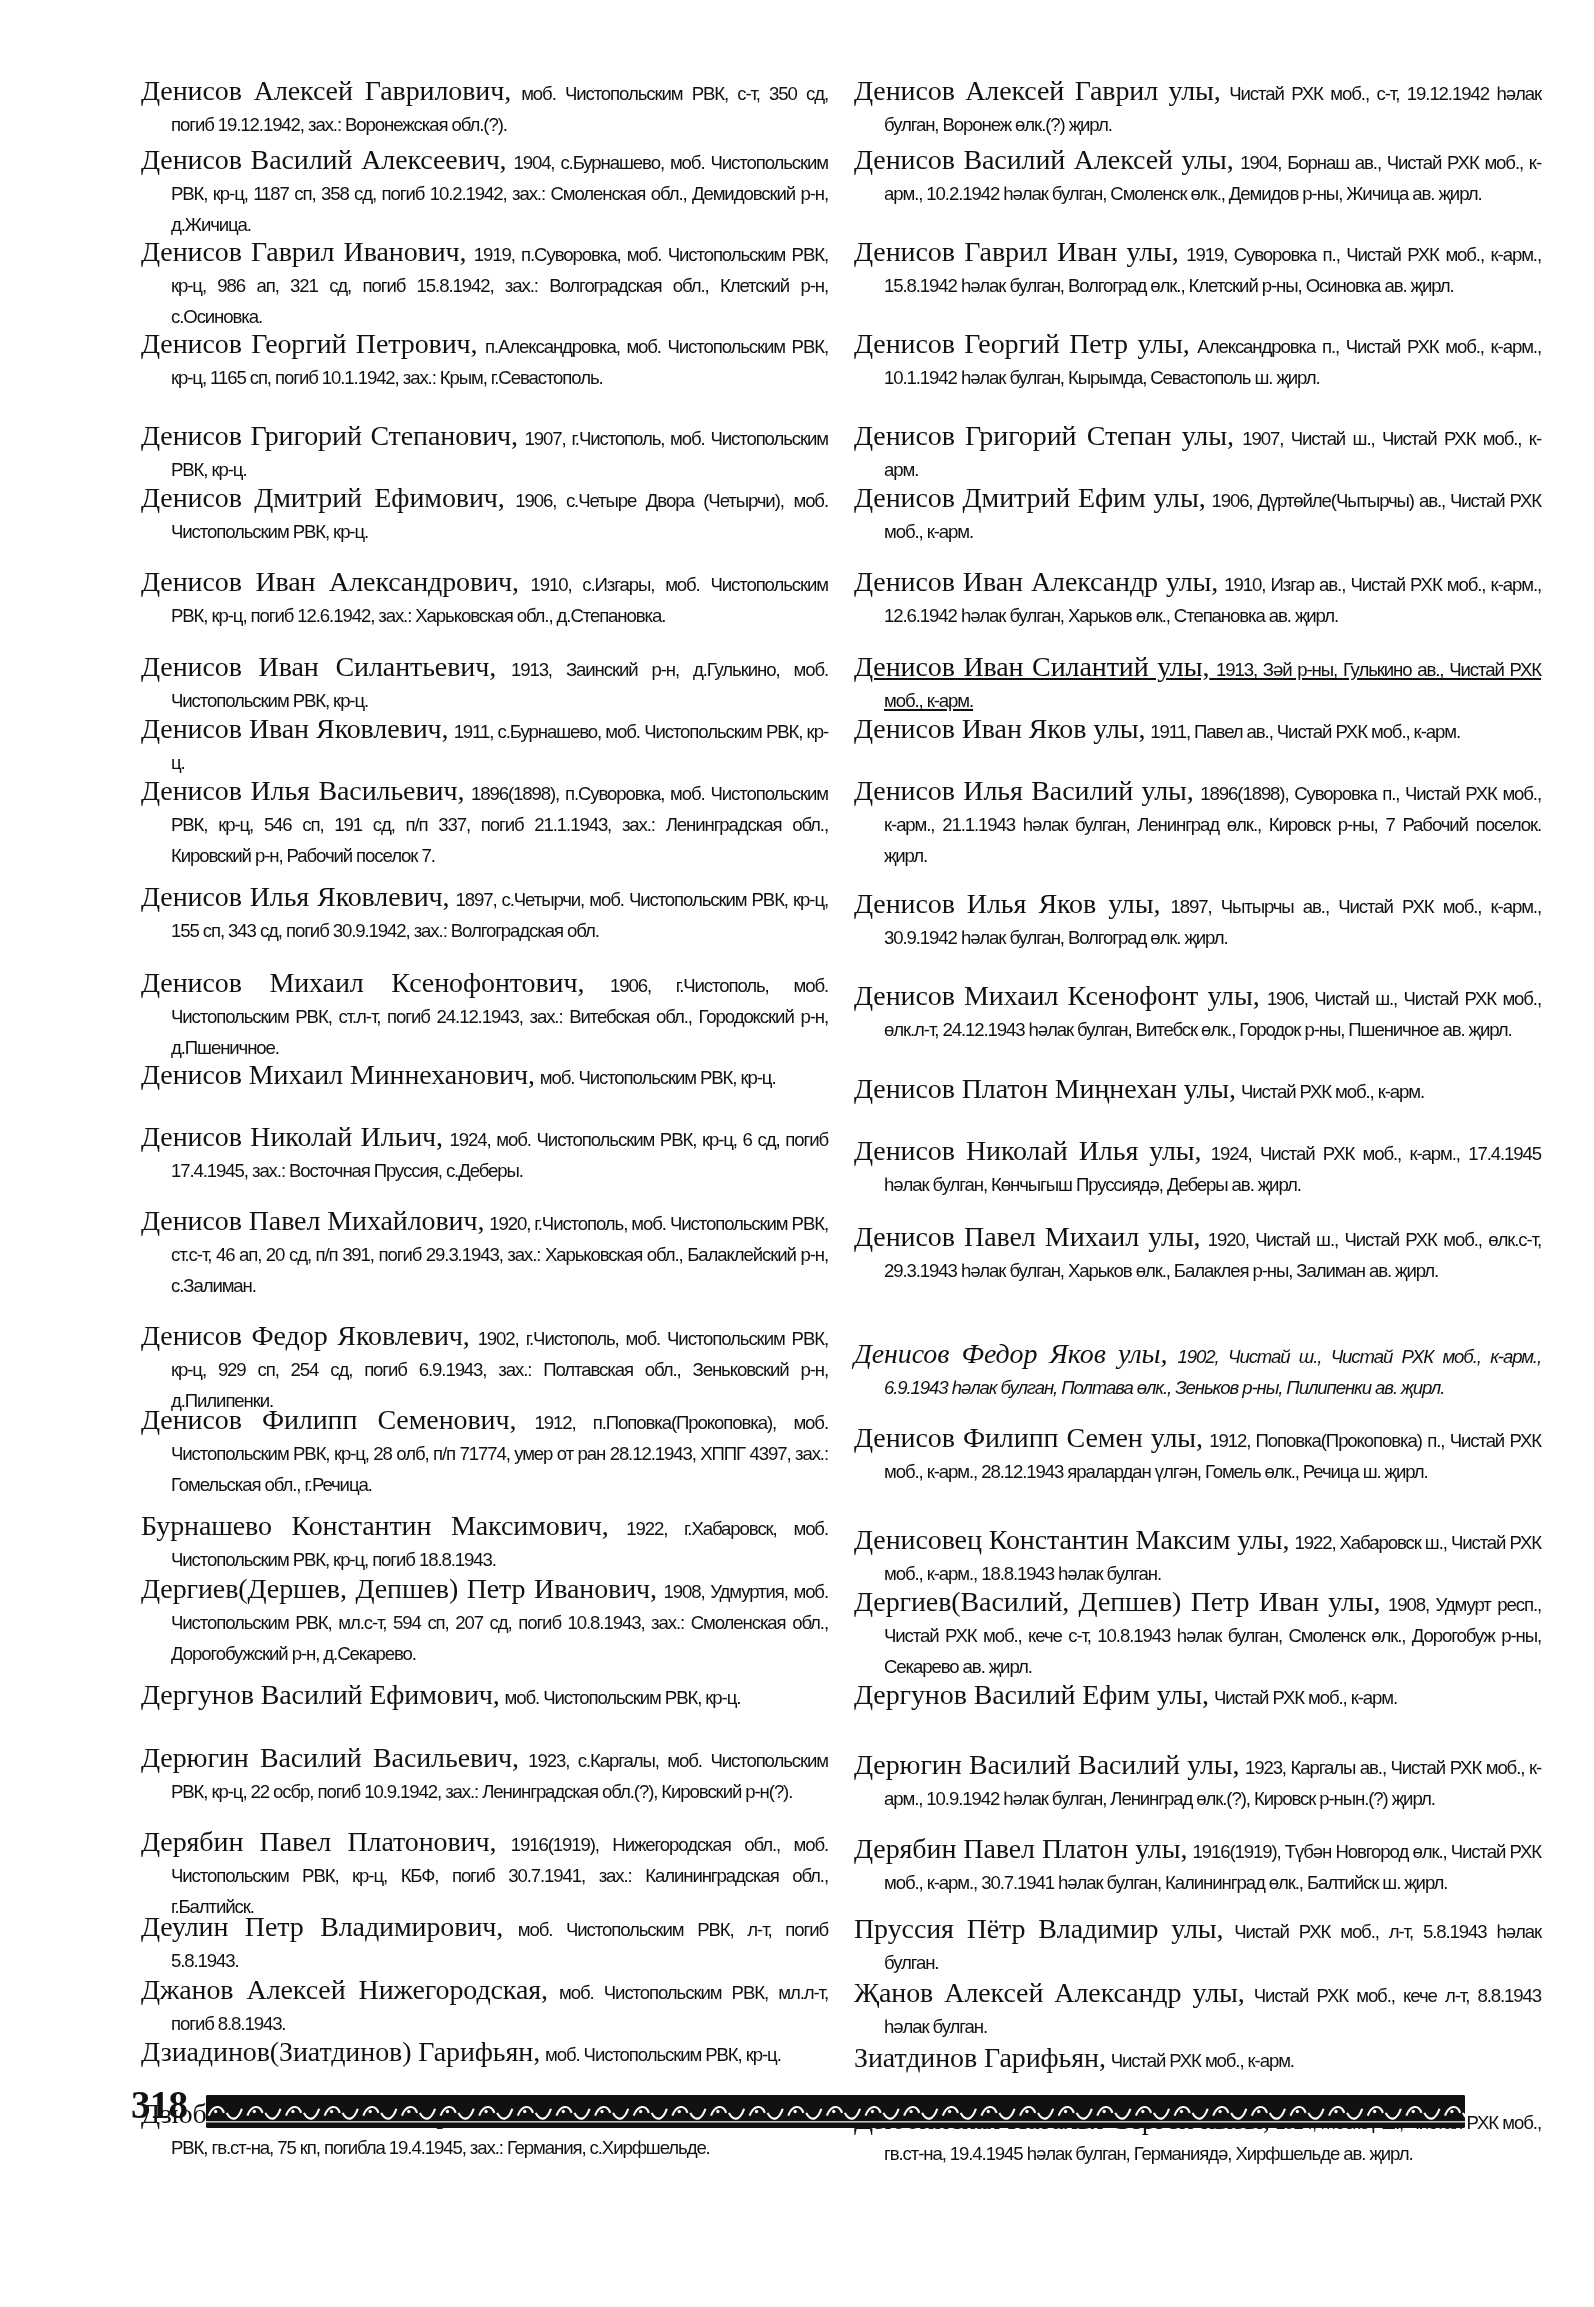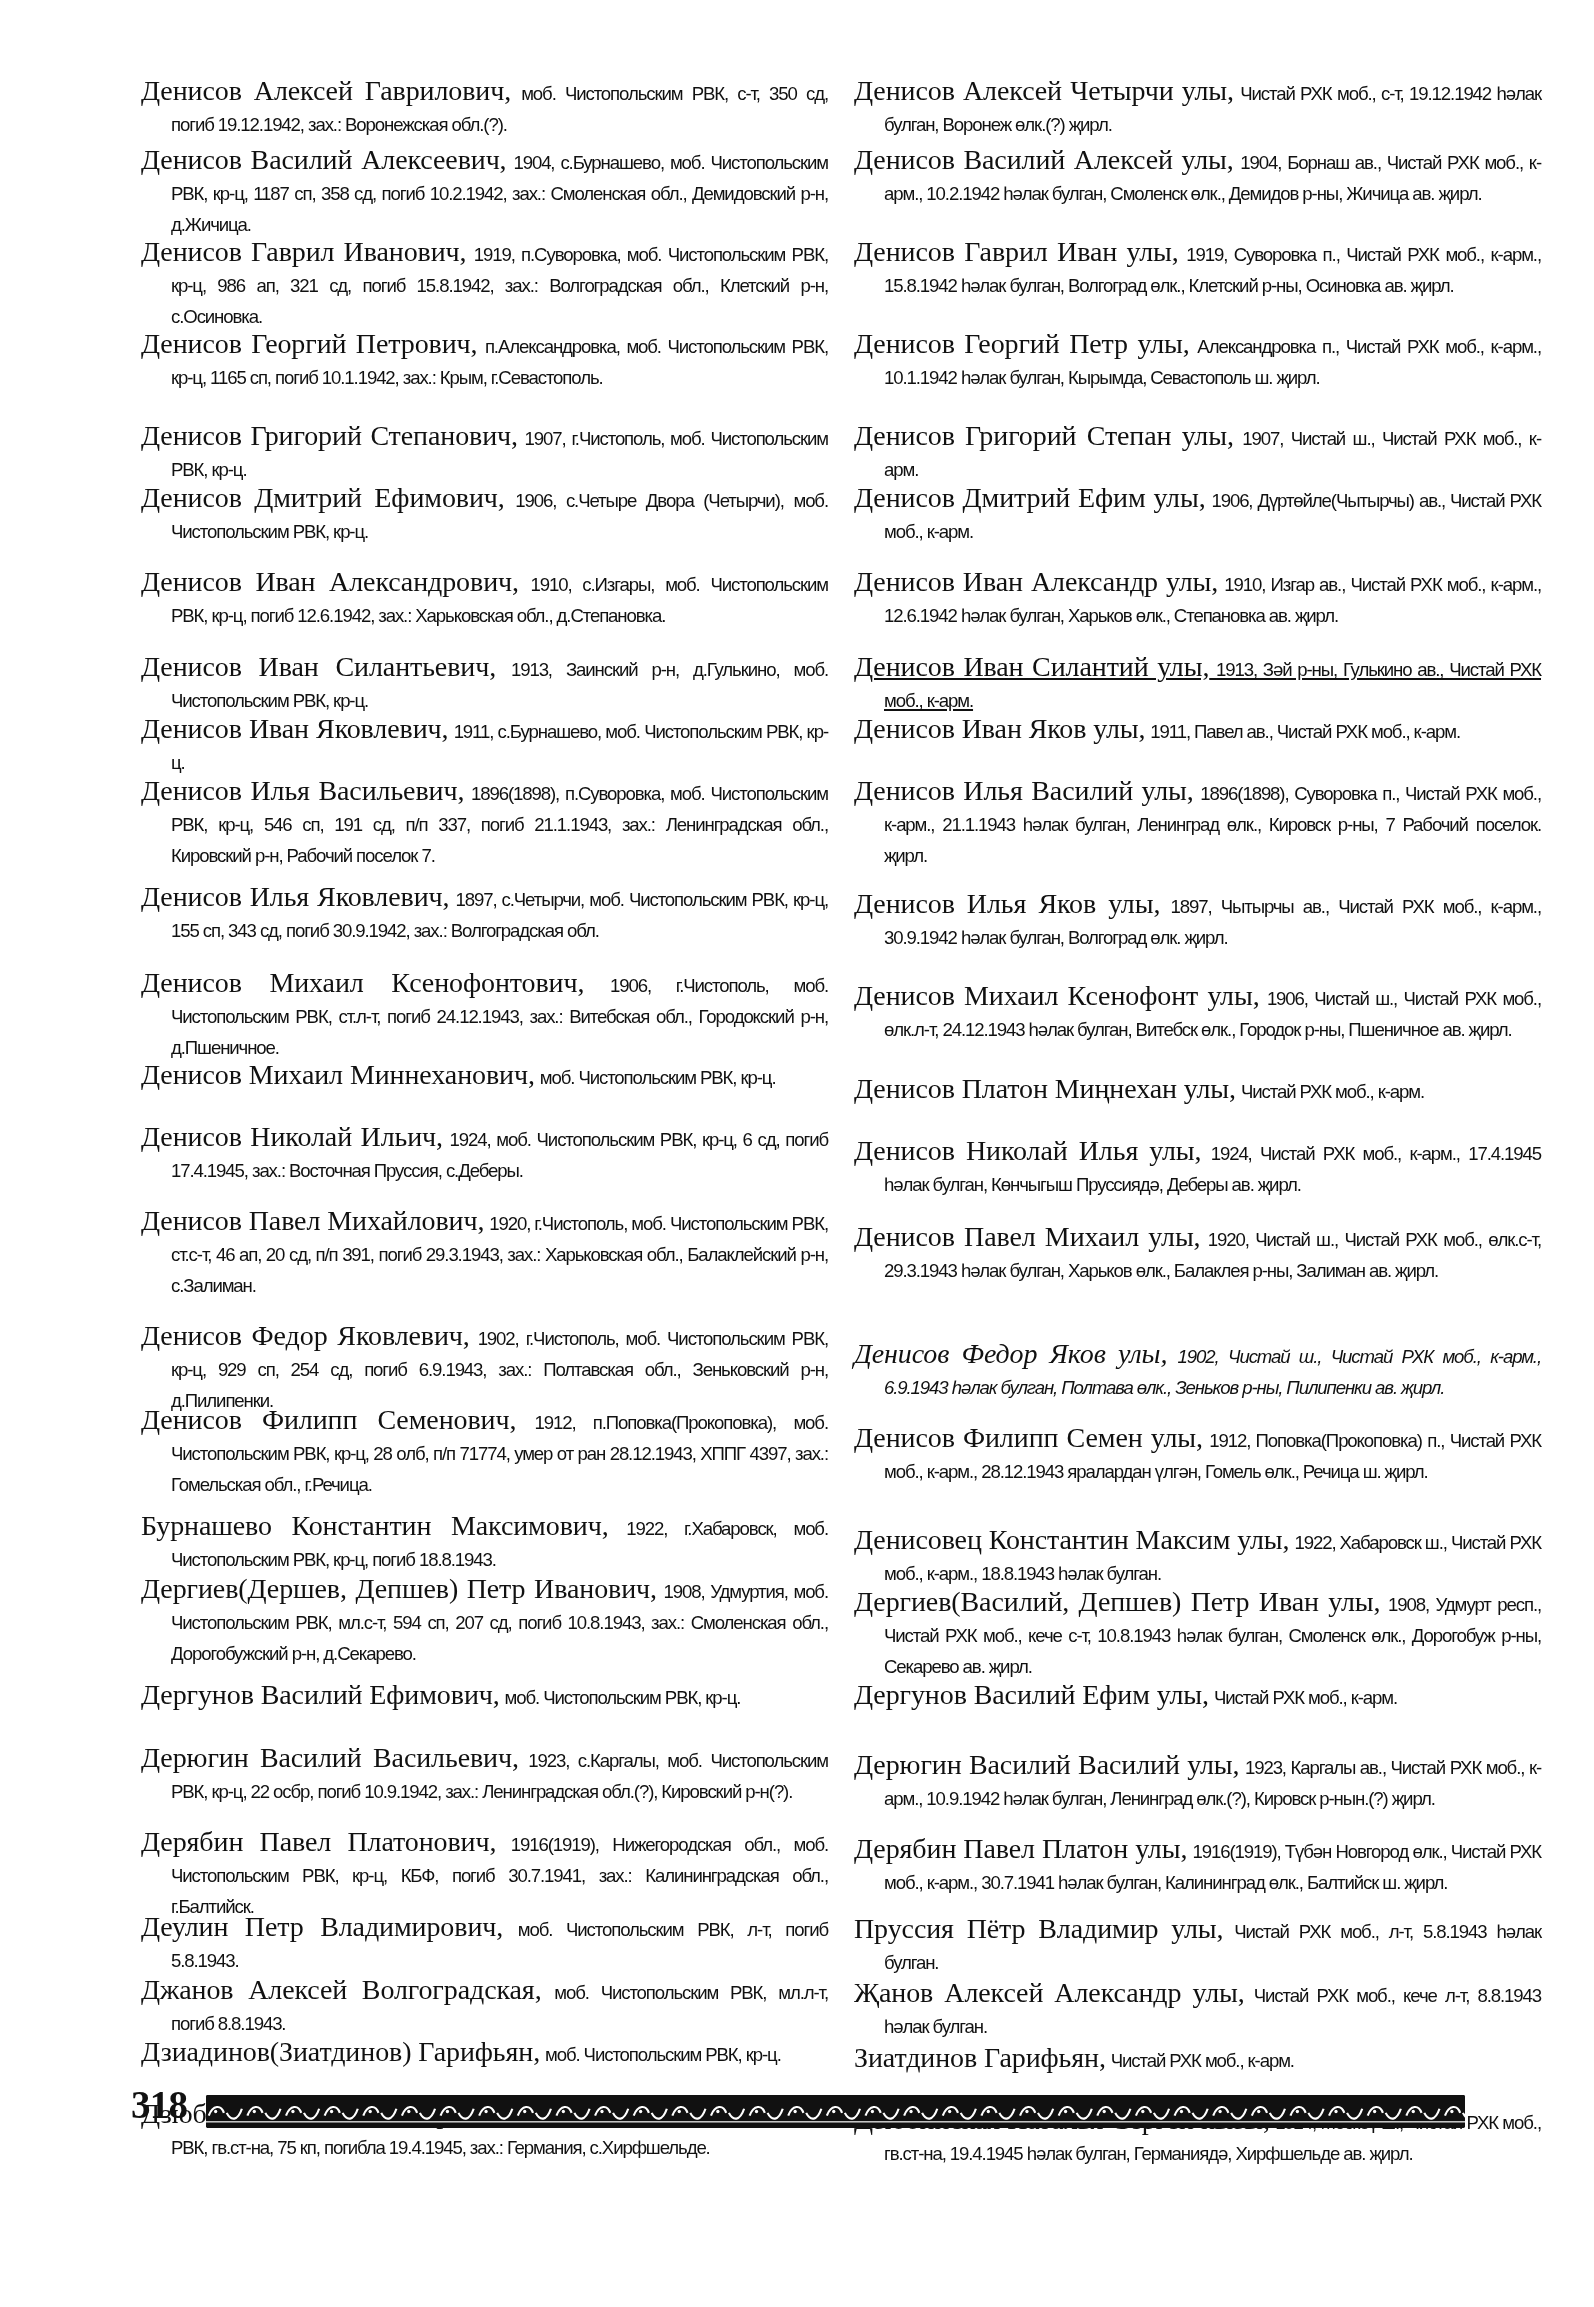--- a/index.html
+++ b/index.html
@@ -74,26 +74,26 @@
       <div class="entry" style="top: 1046px;"><span class="nm">Денисов Николай Ильич,</span> <span class="tx">1924, моб. Чистопольским РВК, кр-ц, 6 сд, погиб 17.4.1945, зах.: Восточная Пруссия, с.Деберы.</span></div>
       <div class="entry" style="top: 1130px;"><span class="nm">Денисов Павел Михайлович,</span> <span class="tx">1920, г.Чистополь, моб. Чистопольским РВК, ст.с-т, 46 ап, 20 сд, п/п 391, погиб 29.3.1943, зах.: Харьковская обл., Балаклейский р-н, с.Залиман.</span></div>
       <div class="entry" style="top: 1245px;"><span class="nm">Денисов Федор Яковлевич,</span> <span class="tx">1902, г.Чистополь, моб. Чистопольским РВК, кр-ц, 929 сп, 254 сд, погиб 6.9.1943, зах.: Полтавская обл., Зеньковский р-н, д.Пилипенки.</span></div>
       <div class="entry" style="top: 1329px;"><span class="nm">Денисов Филипп Семенович,</span> <span class="tx">1912, п.Поповка(Прокоповка), моб. Чистопольским РВК, кр-ц, 28 олб, п/п 71774, умер от ран 28.12.1943, ХППГ 4397, зах.: Гомельская обл., г.Речица.</span></div>
       <div class="entry" style="top: 1435px;"><span class="nm">Бурнашево Константин Максимович,</span> <span class="tx">1922, г.Хабаровск, моб. Чистопольским РВК, кр-ц, погиб 18.8.1943.</span></div>
       <div class="entry" style="top: 1498px;"><span class="nm">Дергиев(Дершев, Депшев) Петр Иванович,</span> <span class="tx">1908, Удмуртия, моб. Чистопольским РВК, мл.с-т, 594 сп, 207 сд, погиб 10.8.1943, зах.: Смоленская обл., Дорогобужский р-н, д.Секарево.</span></div>
       <div class="entry" style="top: 1604px;"><span class="nm">Дергунов Василий Ефимович,</span> <span class="tx">моб. Чистопольским РВК, кр-ц.</span></div>
       <div class="entry" style="top: 1667px;"><span class="nm">Дерюгин Василий Васильевич,</span> <span class="tx">1923, с.Каргалы, моб. Чистопольским РВК, кр-ц, 22 осбр, погиб 10.9.1942, зах.: Ленинградская обл.(?), Кировский р-н(?).</span></div>
       <div class="entry" style="top: 1751px;"><span class="nm">Дерябин Павел Платонович,</span> <span class="tx">1916(1919), Нижегородская обл., моб. Чистопольским РВК, кр-ц, КБФ, погиб 30.7.1941, зах.: Калининградская обл., г.Балтийск.</span></div>
       <div class="entry" style="top: 1836px;"><span class="nm">Деулин Петр Владимирович,</span> <span class="tx">моб. Чистопольским РВК, л-т, погиб 5.8.1943.</span></div>
-      <div class="entry" style="top: 1899px;"><span class="nm">Джанов Алексей Волгоградская,</span> <span class="tx">моб. Чистопольским РВК, мл.л-т, погиб 8.8.1943.</span></div>
+      <div class="entry" style="top: 1899px;"><span class="nm">Джанов Алексей Нижегородская,</span> <span class="tx">моб. Чистопольским РВК, мл.л-т, погиб 8.8.1943.</span></div>
       <div class="entry" style="top: 1961px;"><span class="nm">Дзиадинов(Зиатдинов) Гарифьян,</span> <span class="tx">моб. Чистопольским РВК, кр-ц.</span></div>
       <div class="entry" style="top: 2023px;"><span class="nm">Дзюбинская Наталья Сергеевна,</span> <span class="tx">1924, г.Москва, моб. Чистопольским РВК, гв.ст-на, 75 кп, погибла 19.4.1945, зах.: Германия, с.Хирфшельде.</span></div>
     </div>
   <div class="col col-tt" id="col-tt">
-      <div class="entry" style="top: 0px;"><span class="nm">Денисов Алексей Четырчи улы,</span> <span class="tx">Чистай РХК моб., с-т, 19.12.1942 һәлак булган, Воронеж өлк.(?) җирл.</span></div>
+      <div class="entry" style="top: 0px;"><span class="nm">Денисов Алексей Гаврил улы,</span> <span class="tx">Чистай РХК моб., с-т, 19.12.1942 һәлак булган, Воронеж өлк.(?) җирл.</span></div>
       <div class="entry" style="top: 69px;"><span class="nm">Денисов Василий Алексей улы,</span> <span class="tx">1904, Борнаш ав., Чистай РХК моб., к-арм., 10.2.1942 һәлак булган, Смоленск өлк., Демидов р-ны, Жичица ав. җирл.</span></div>
       <div class="entry" style="top: 161px;"><span class="nm">Денисов Гаврил Иван улы,</span> <span class="tx">1919, Суворовка п., Чистай РХК моб., к-арм., 15.8.1942 һәлак булган, Волгоград өлк., Клетский р-ны, Осиновка ав. җирл.</span></div>
       <div class="entry" style="top: 253px;"><span class="nm">Денисов Георгий Петр улы,</span> <span class="tx">Александровка п., Чистай РХК моб., к-арм., 10.1.1942 һәлак булган, Кырымда, Севастополь ш. җирл.</span></div>
       <div class="entry" style="top: 345px;"><span class="nm">Денисов Григорий Степан улы,</span> <span class="tx">1907, Чистай ш., Чистай РХК моб., к-арм.</span></div>
       <div class="entry" style="top: 407px;"><span class="nm">Денисов Дмитрий Ефим улы,</span> <span class="tx">1906, Дүртөйле(Чытырчы) ав., Чистай РХК моб., к-арм.</span></div>
       <div class="entry" style="top: 491px;"><span class="nm">Денисов Иван Александр улы,</span> <span class="tx">1910, Изгар ав., Чистай РХК моб., к-арм., 12.6.1942 һәлак булган, Харьков өлк., Степановка ав. җирл.</span></div>
       <div class="entry" style="top: 576px; text-decoration: underline;"><span class="nm">Денисов Иван Силантий улы,</span> <span class="tx">1913, Зәй р-ны, Гулькино ав., Чистай РХК моб., к-арм.</span></div>
       <div class="entry" style="top: 638px;"><span class="nm">Денисов Иван Яков улы,</span> <span class="tx">1911, Павел ав., Чистай РХК моб., к-арм.</span></div>
       <div class="entry" style="top: 700px;"><span class="nm">Денисов Илья Василий улы,</span> <span class="tx">1896(1898), Суворовка п., Чистай РХК моб., к-арм., 21.1.1943 һәлак булган, Ленинград өлк., Кировск р-ны, 7 Рабочий поселок. җирл.</span></div>
       <div class="entry" style="top: 813px;"><span class="nm">Денисов Илья Яков улы,</span> <span class="tx">1897, Чытырчы ав., Чистай РХК моб., к-арм., 30.9.1942 һәлак булган, Волгоград өлк. җирл.</span></div>

